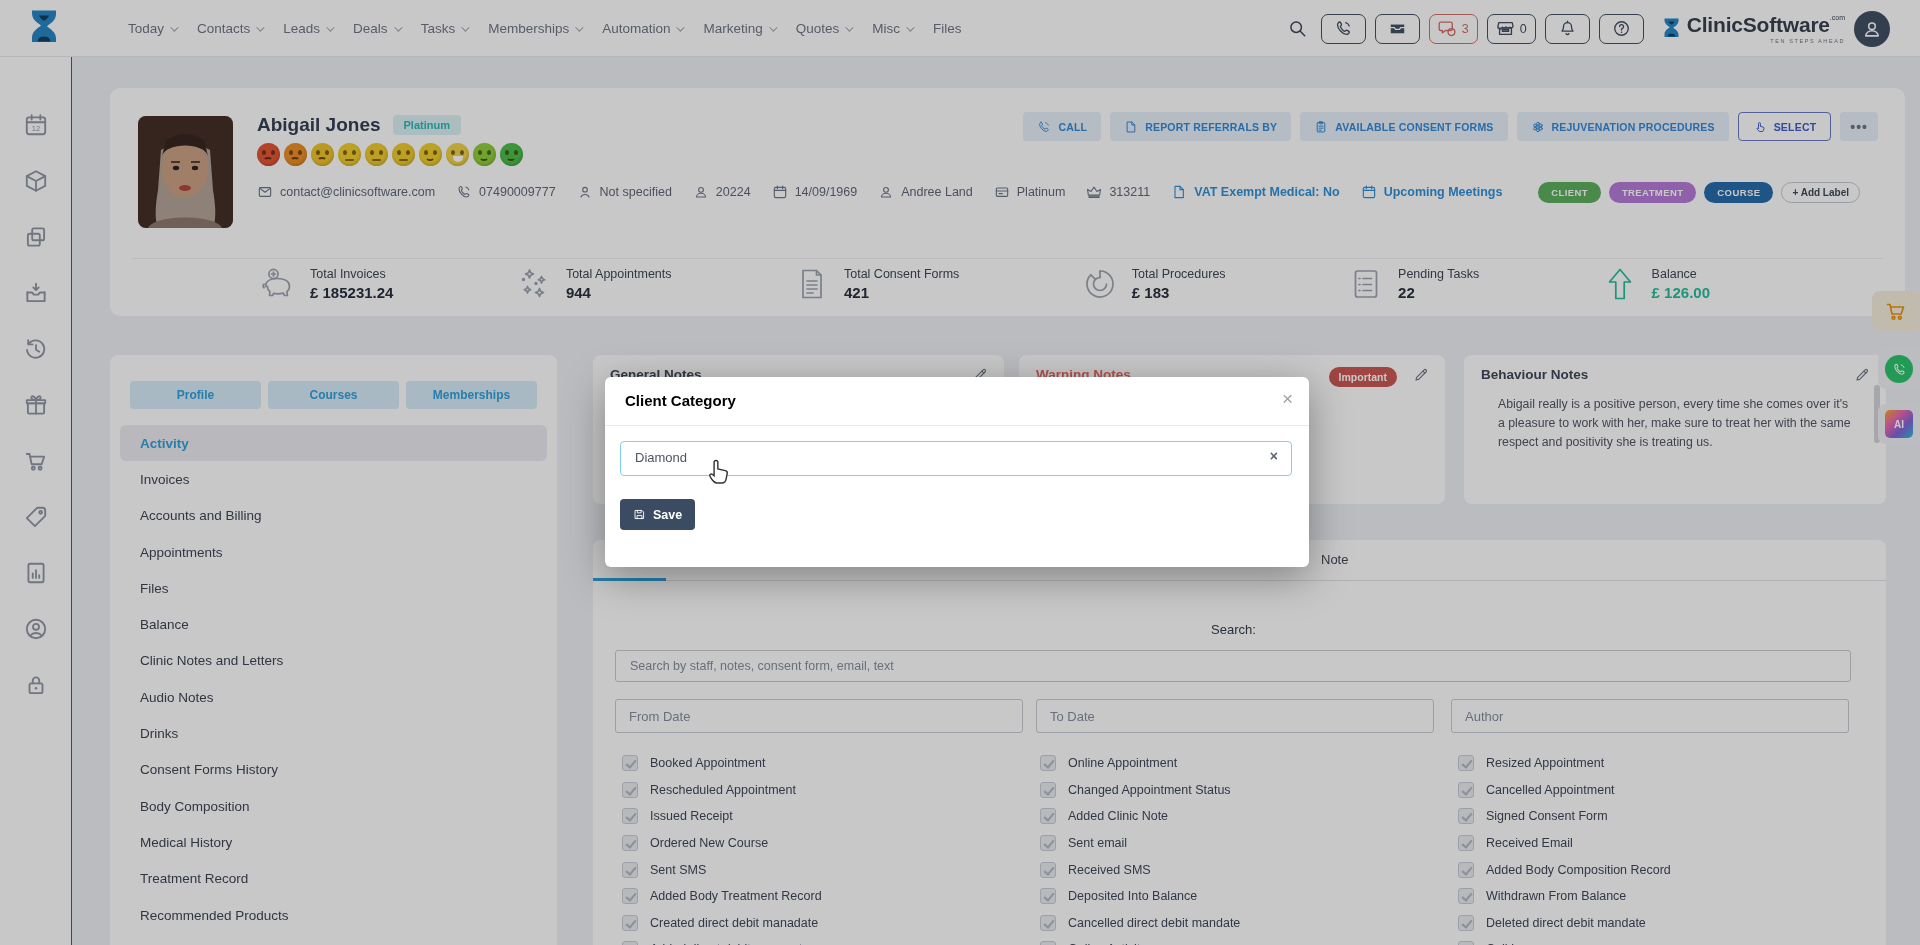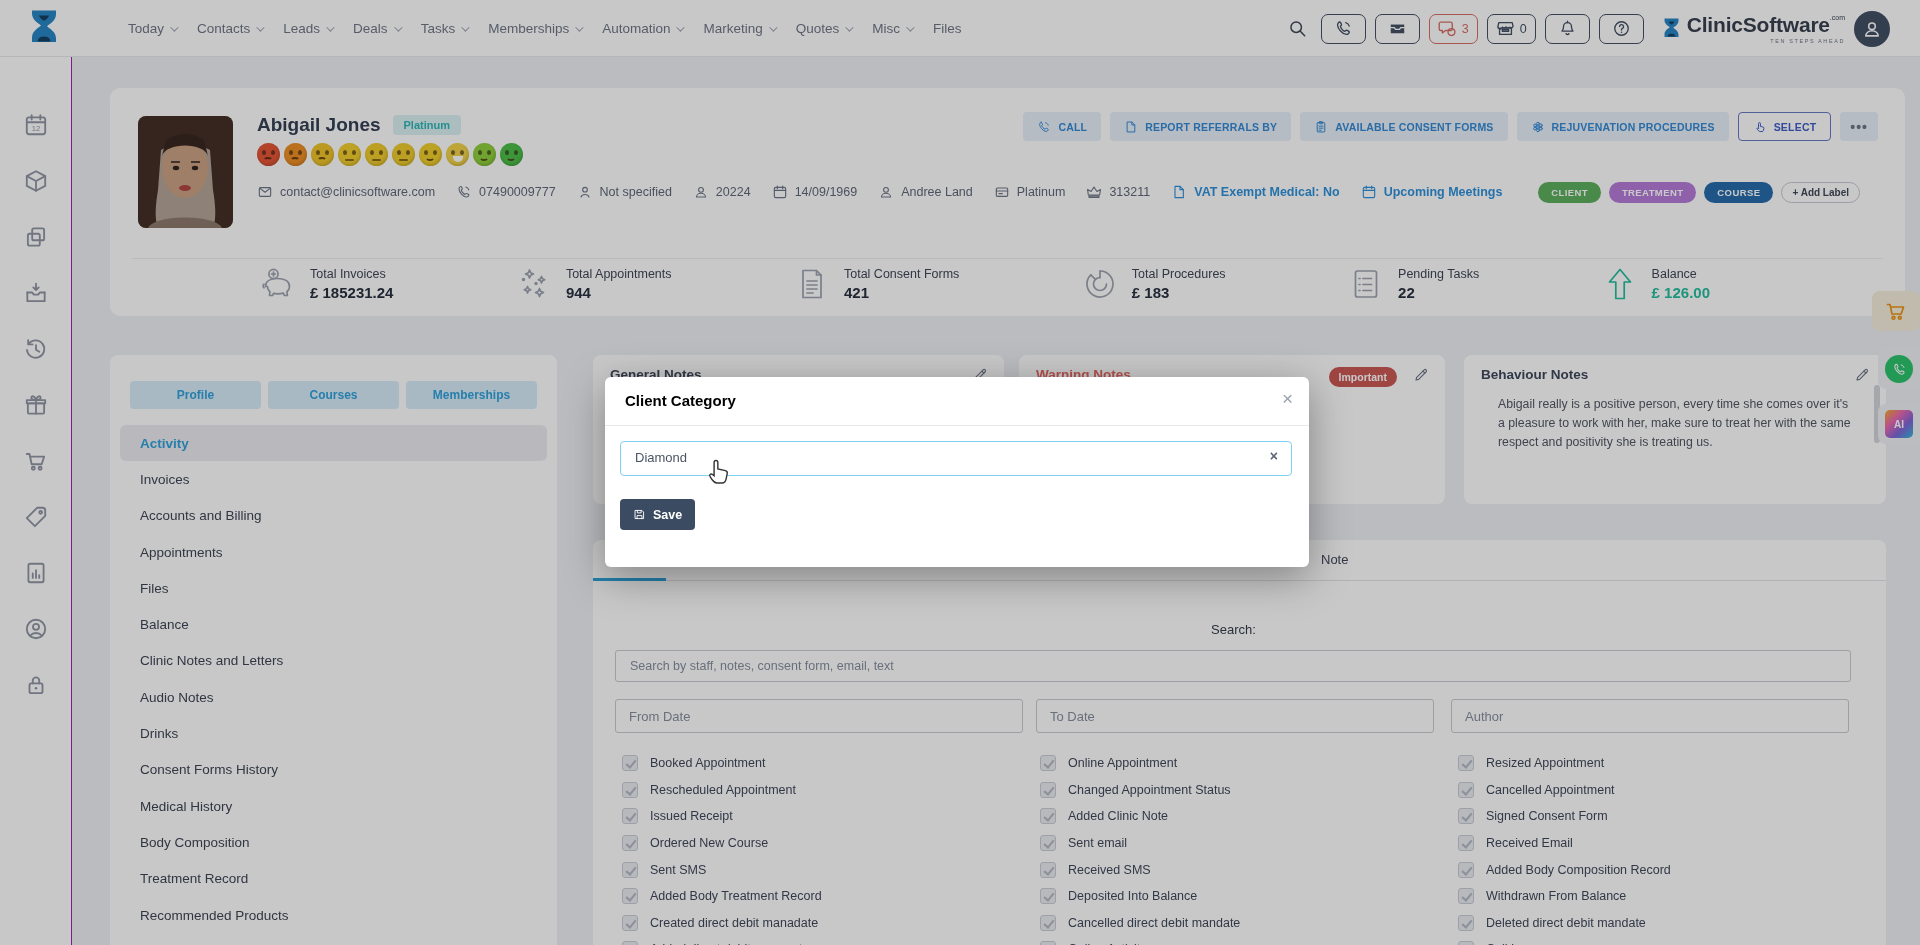--- a/index.html
+++ b/index.html
@@ -760,25 +760,25 @@
 
         <div class="menu-item">
           <span>Drinks</span>
         </div>
 
         <div class="menu-item">
           <span>Consent Forms History</span>
         </div>
 
         <div class="menu-item">
+          <span>Body Composition</span>
+        </div>
+
+        <div class="menu-item">
           <span>Medical History</span>
-        </div>
-
-        <div class="menu-item">
-          <span>Body Composition</span>
         </div>
 
         <div class="menu-item">
           <span>Treatment Record</span>
         </div>
 
         <div class="menu-item">
           <span>Recommended Products</span>
         </div>
       </div>

